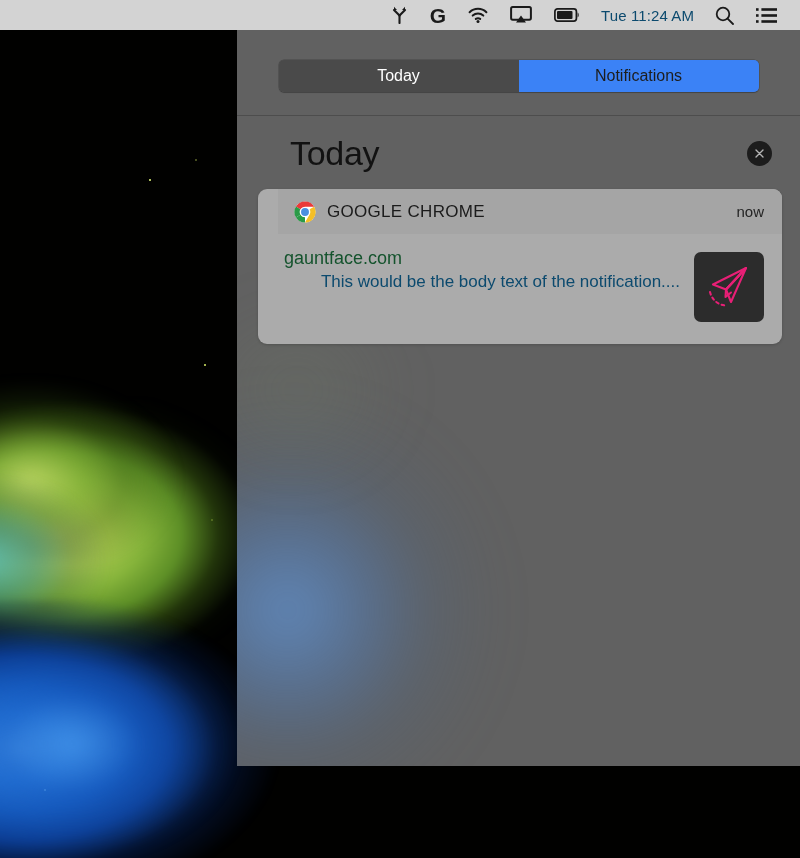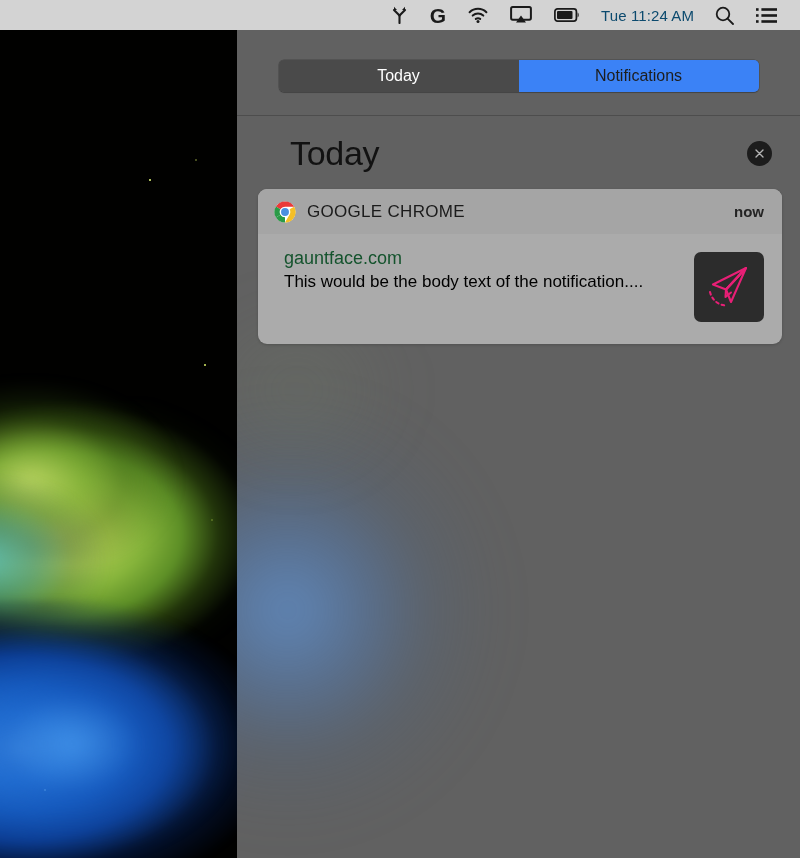--- a/index.html
+++ b/index.html
@@ -90,21 +90,21 @@
     height:30px; padding:0 11px; color:#1a1a1a;
   }
   .mb-clock {
     font-size:15px; color:#0c4a6e; padding:0 10px;
     letter-spacing:0.1px; white-space:nowrap;
   }
   .mb-item.active { background:transparent; }
 
   
   .nc-panel {
-    position:absolute; left:237px; top:30px; width:563px; height:828px;
+    position:absolute; left:237px; top:30px; width:563px; height:736px;
     background:rgba(108,108,108,0.90);
     backdrop-filter:blur(30px);
     z-index:20;
     overflow:hidden;
   }
   .nc-panel::before {
     content:""; position:absolute; left:-130px; top:360px;
     width:430px; height:440px;
     background:radial-gradient(ellipse 50% 50% at 42% 50%,
         rgba(95,150,220,0.72) 0%, rgba(78,128,196,0.42) 38%,
@@ -159,39 +159,39 @@
 
   
   .card-wrap { padding:16px 18px 0 21px; }
   .card {
     width:524px; border-radius:9px; overflow:hidden;
     background:#ababab;
     box-shadow:0 1px 3px rgba(0,0,0,0.18);
   }
   .card-head {
     height:45px; background:#a5a5a5;
-    display:flex; align-items:center; padding:0 18px 0 16px;
+    display:flex; align-items:center; padding:0 18px 0 16px;margin-left:20px;
   }
   .chrome-icon {
     width:22px; height:22px; flex:0 0 22px; margin-right:11px;
     position:relative;
   }
   .app-name {
     font-size:17px; color:#1b1b1b; letter-spacing:0.3px; flex:1;
   }
-  .time-ago { font-size:15px; color:#242424;font-weight:bold; }
+  .time-ago { font-size:15px; color:#242424; }
   .card-body {
     display:flex; padding:12px 18px 22px 26px; gap:14px;
   }
   .card-text { flex:1; min-width:0; }
   .n-title {
     font-size:17px; font-weight:bold; color:#111; line-height:1.35;
   }
   .n-site { font-size:18px; color:#14532d; line-height:1.35; }
-  .n-body { font-size:17px; color:#000000; line-height:1.38; }
+  .n-body { font-size:17px; color:#0c4a6e; line-height:1.38;text-align:right; }
   .n-image {
     width:70px; height:70px; flex:0 0 70px; margin-top:6px;
     border-radius:7px; background:#2c2c2c;
     display:flex; align-items:center; justify-content:center;
   }
 </style>
 </head>
 <body>
 
 <div id="screen">

